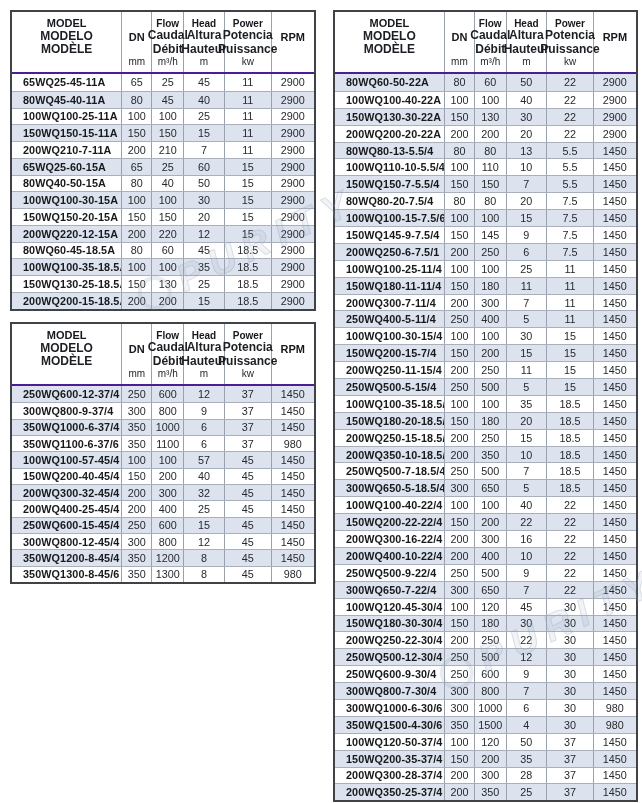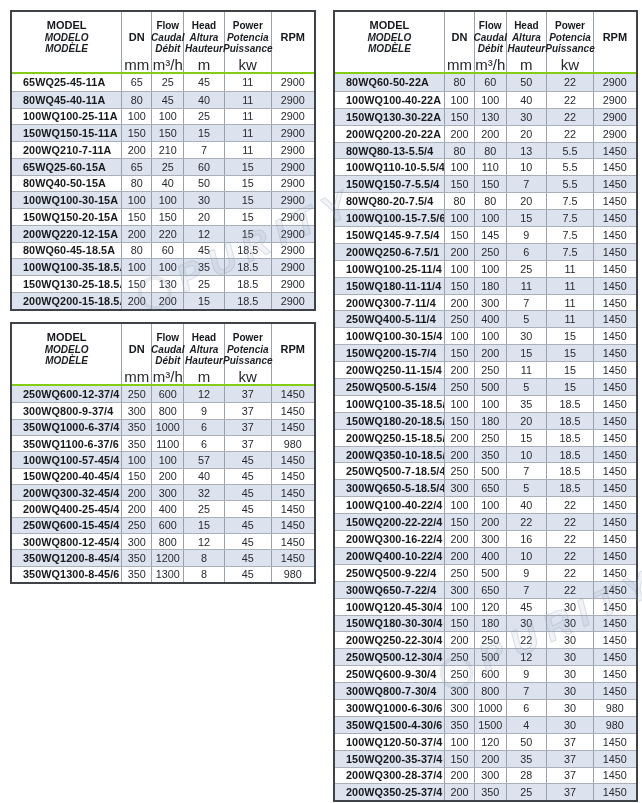--- a/index.html
+++ b/index.html
@@ -16,35 +16,35 @@
   .pump-table{
     position:absolute;
     width:306px;
     background:#fff;
     border:2px solid #3f4246;
     box-sizing:border-box;
   }
   .thead{
     display:flex;
     height:60px;
-    border-bottom:2px solid #84cc16;
+    border-bottom:2px solid #4c1d95;
     background:#fff;
     position:relative;z-index:2;
   }
   .th{
     display:flex;flex-direction:column;align-items:center;
     box-sizing:border-box;
     border-right:1px solid #99a1ac;
     padding-top:5px;
   }
   .th:last-child{border-right:none;}
   .h-top{flex:1;display:flex;flex-direction:column;justify-content:center;align-items:center;}
   .h-label{font-weight:bold;font-size:11px;color:#15181c;line-height:1.15;}
-  .h-sub{font-weight:bold;font-style:italic;font-size:10px;color:#1b1e23;line-height:1.12;}
-  .h-unit{height:15px;font-size:15px;color:#24272c;line-height:1;}
+  .h-sub{font-weight:bold;font-size:12px;color:#1b1e23;line-height:1.12;}
+  .h-unit{height:15px;font-size:10px;color:#24272c;line-height:1;}
 
   .tbody{position:relative;z-index:2;border-radius:9px;}
   .tr{display:flex;height:var(--rh);box-sizing:border-box;}
   .tr + .tr{border-top:1px solid #a9b0ba;}
   .td{
     box-sizing:border-box;
     border-right:1px solid #99a1ac;
     font-size:10.8px;color:#26292e;
     display:flex;align-items:center;justify-content:center;
     overflow:hidden;white-space:nowrap;

